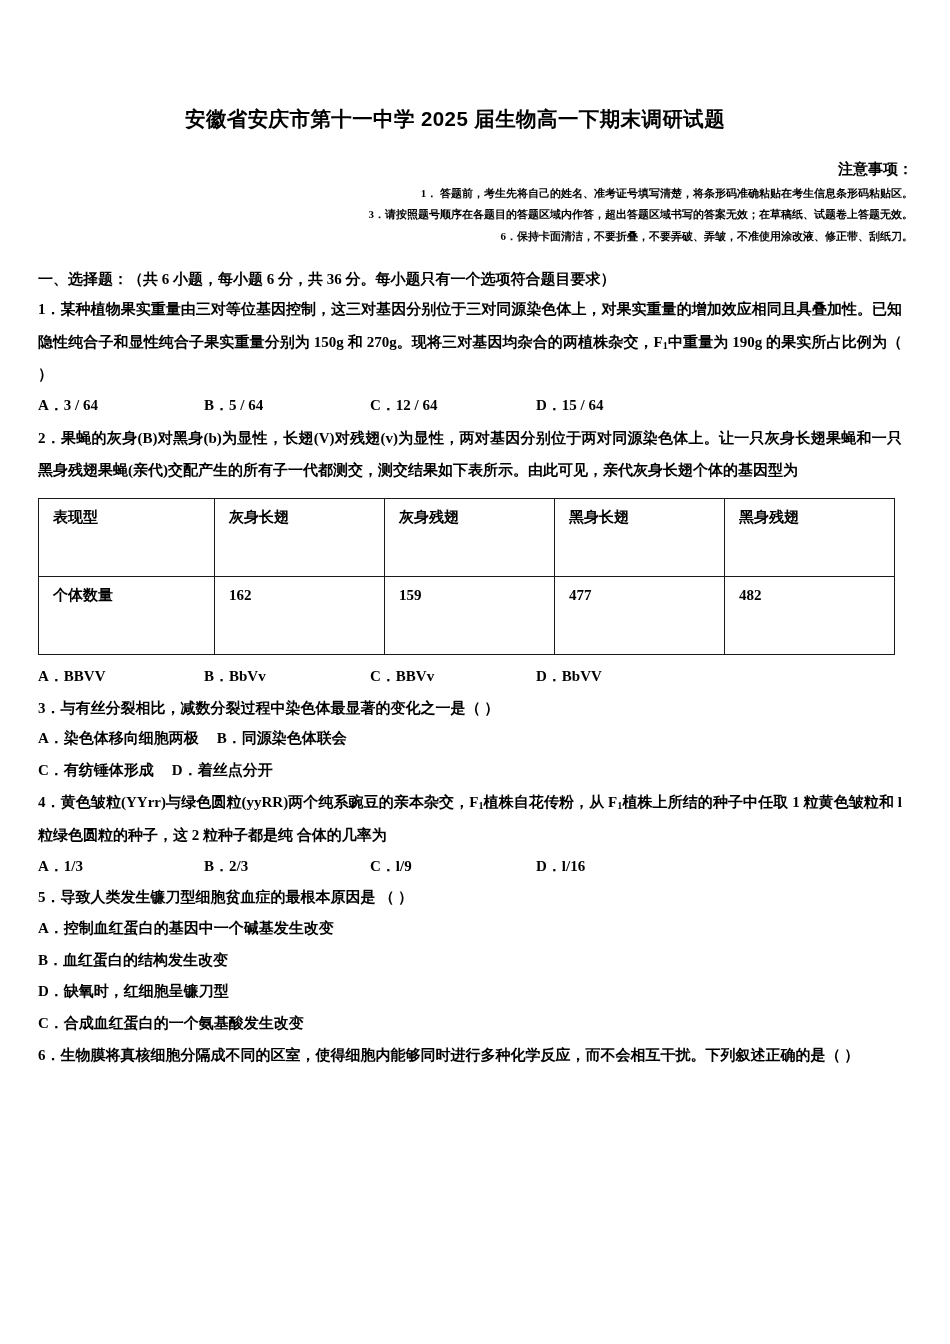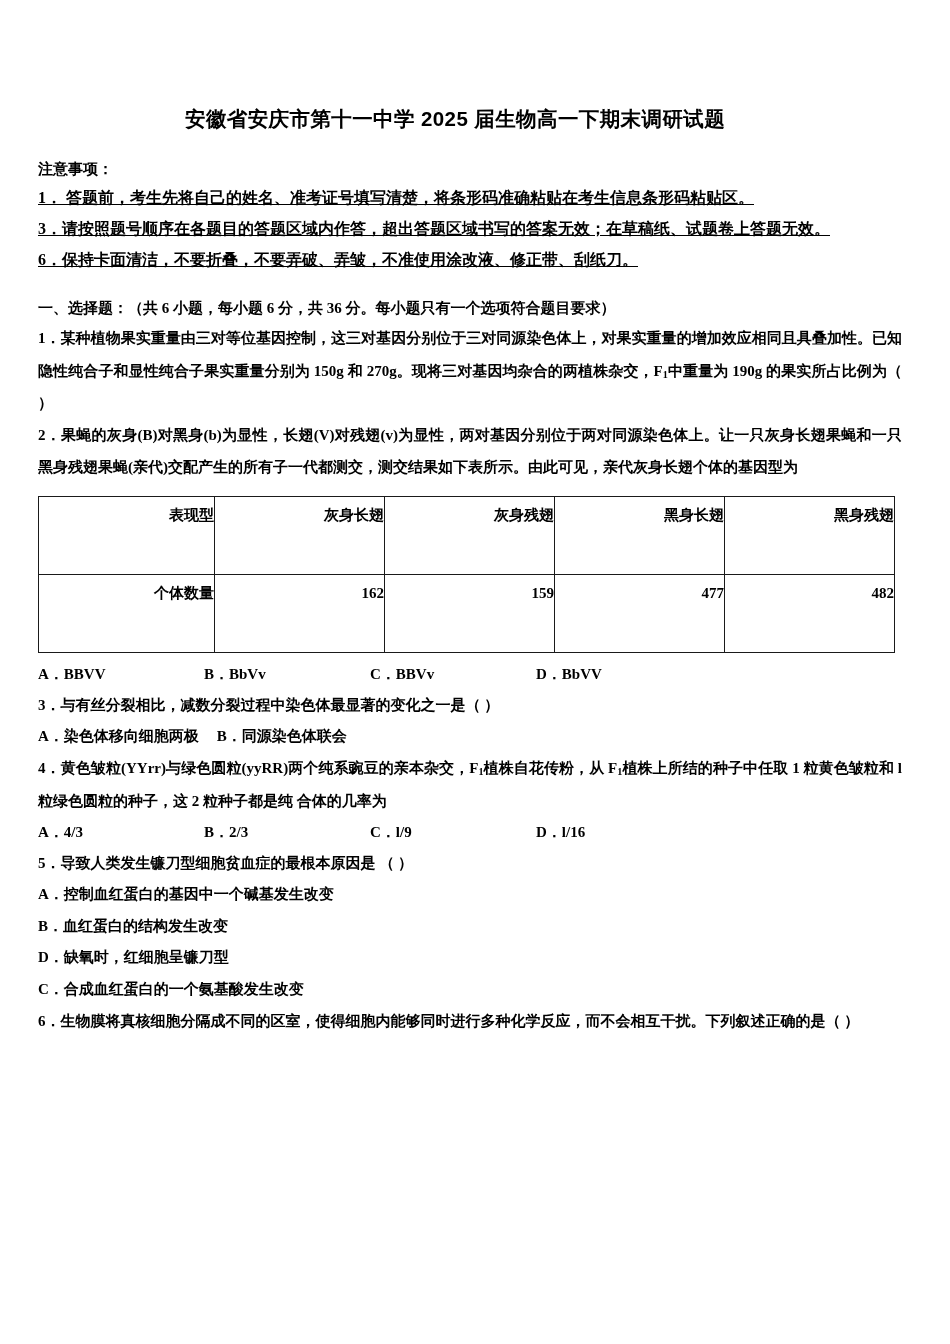--- a/index.html
+++ b/index.html
@@ -37,36 +37,36 @@
     padding-left: 185px;
     margin: 0;
     padding-top: 105px;
     line-height: 1.35;
     white-space: nowrap;
   }
 
   
   .notice {
     margin: 0;
-    padding: 0 17px 0 38px;
+    padding: 0 37px 0 38px;
     padding-top: 22px;
+    text-align: right;
   }
   .notice-head {
     font-size: 15px;
     font-weight: bold;
     line-height: 1.9;
     margin: 0;
   }
   .notice-line {
-    font-size: 16px;
+    font-size: 11px;
     font-weight: bold;
     line-height: 1.93;
     margin: 0;
     white-space: nowrap;
-    text-decoration: underline;
   }
 
   
   .section-head {
     font-size: 15px;
     font-weight: bold;
     margin: 0;
     padding: 18px 38px 0 38px;
     line-height: 1.9;
   }
@@ -110,21 +110,20 @@
     margin-right: 18px;
   }
   .opt-row.stack {
     display: block;
   }
   .opt-lbl { font-weight: bold; }
 
   
   .tbl-wrap {
     padding: 12px 0 0 38px;
-    text-align: right;
   }
   table.data-table {
     border-collapse: collapse;
     width: 856px;
     table-layout: fixed;
   }
   table.data-table td {
     border: 1.4px solid #1a1a1a;
     font-size: 15px;
     font-weight: bold;
@@ -152,20 +151,21 @@
       <p class="notice-head">注意事项：</p>
       <p class="notice-line">1．  答题前，考生先将自己的姓名、准考证号填写清楚，将条形码准确粘贴在考生信息条形码粘贴区。</p>
       <p class="notice-line">3．请按照题号顺序在各题目的答题区域内作答，超出答题区域书写的答案无效；在草稿纸、试题卷上答题无效。</p>
       <p class="notice-line">6．保持卡面清洁，不要折叠，不要弄破、弄皱，不准使用涂改液、修正带、刮纸刀。</p>
     </div>
 
     <p class="section-head">一、选择题：（共 6 小题，每小题 6 分，共 36 分。每小题只有一个选项符合题目要求）</p>
 
     <div class="q-block">
       <p class="q-text"><span>1．</span><span>某种植物果实重量由三对等位基因控制，这三对基因分别位于三对同源染色体上，对果实重量的增加效应相同且具叠加性。已知隐性纯合子和显性纯合子果实重量分别为 150g 和 270g。现将三对基因均杂合的两植株杂交，F</span><sub>1</sub><span>中重量为 190g 的果实所占比例为（ ）</span></p>
+      <p class="opt-row"><span class="opt"><span class="opt-lbl">A．</span><span>3 / 64</span></span><span class="opt"><span class="opt-lbl">B．</span><span>5 / 64</span></span><span class="opt"><span class="opt-lbl">C．</span><span>12 / 64</span></span><span class="opt"><span class="opt-lbl">D．</span><span>15 / 64</span></span></p>
     </div>
 
     <div class="q-block">
       <p class="q-text"><span>2．</span><span>果蝇的灰身(B)对黑身(b)为显性，长翅(V)对残翅(v)为显性，两对基因分别位于两对同源染色体上。让一只灰身长翅果蝇和一只黑身残翅果蝇(亲代)交配产生的所有子一代都测交，测交结果如下表所示。由此可见，亲代灰身长翅个体的基因型为</span></p>
     </div>
 
     <div class="tbl-wrap">
       <table class="data-table">
         <colgroup>
             <col class="c0">
@@ -193,25 +193,26 @@
       </table>
     </div>
 
     <div class="q-block">
       <p class="opt-row" style="padding-top:6px;"><span class="opt"><span class="opt-lbl">A．</span><span>BBVV</span></span><span class="opt"><span class="opt-lbl">B．</span><span>BbVv</span></span><span class="opt"><span class="opt-lbl">C．</span><span>BBVv</span></span><span class="opt"><span class="opt-lbl">D．</span><span>BbVV</span></span></p>
     </div>
 
     <div class="q-block">
       <p class="q-text tight"><span>3．</span><span>与有丝分裂相比，减数分裂过程中染色体最显著的变化之一是（ ）</span></p>
       <p class="opt-row narrow"><span class="opt"><span class="opt-lbl">A．</span><span>染色体移向细胞两极</span></span><span class="opt"><span class="opt-lbl">B．</span><span>同源染色体联会</span></span></p>
+      <p class="opt-row narrow"><span class="opt"><span class="opt-lbl">C．</span><span>有纺锤体形成</span></span><span class="opt"><span class="opt-lbl">D．</span><span>着丝点分开</span></span></p>
     </div>
 
     <div class="q-block">
       <p class="q-text"><span>4．</span><span>黄色皱粒(YYrr)与绿色圆粒(yyRR)两个纯系豌豆的亲本杂交，F</span><sub>1</sub><span>植株自花传粉，从 F</span><sub>1</sub><span>植株上所结的种子中任取 1 粒黄色皱粒和 l 粒绿色圆粒的种子，这 2 粒种子都是纯 合体的几率为</span></p>
-      <p class="opt-row"><span class="opt"><span class="opt-lbl">A．</span><span>4/3</span></span><span class="opt"><span class="opt-lbl">B．</span><span>2/3</span></span><span class="opt"><span class="opt-lbl">C．</span><span>l/9</span></span><span class="opt"><span class="opt-lbl">D．</span><span>l/16</span></span></p>
+      <p class="opt-row"><span class="opt"><span class="opt-lbl">A．</span><span>1/3</span></span><span class="opt"><span class="opt-lbl">B．</span><span>2/3</span></span><span class="opt"><span class="opt-lbl">C．</span><span>l/9</span></span><span class="opt"><span class="opt-lbl">D．</span><span>l/16</span></span></p>
     </div>
 
     <div class="q-block">
       <p class="q-text tight"><span>5．</span><span>导致人类发生镰刀型细胞贫血症的最根本原因是    （   ）</span></p>
       <p class="opt-row stack"><span><span class="opt-lbl">A．</span><span>控制血红蛋白的基因中一个碱基发生改变</span></span></p>
       <p class="opt-row stack"><span><span class="opt-lbl">B．</span><span>血红蛋白的结构发生改变</span></span></p>
       <p class="opt-row stack"><span><span class="opt-lbl">D．</span><span>缺氧时，红细胞呈镰刀型</span></span></p>
       <p class="opt-row stack"><span><span class="opt-lbl">C．</span><span>合成血红蛋白的一个氨基酸发生改变</span></span></p>
     </div>
 

